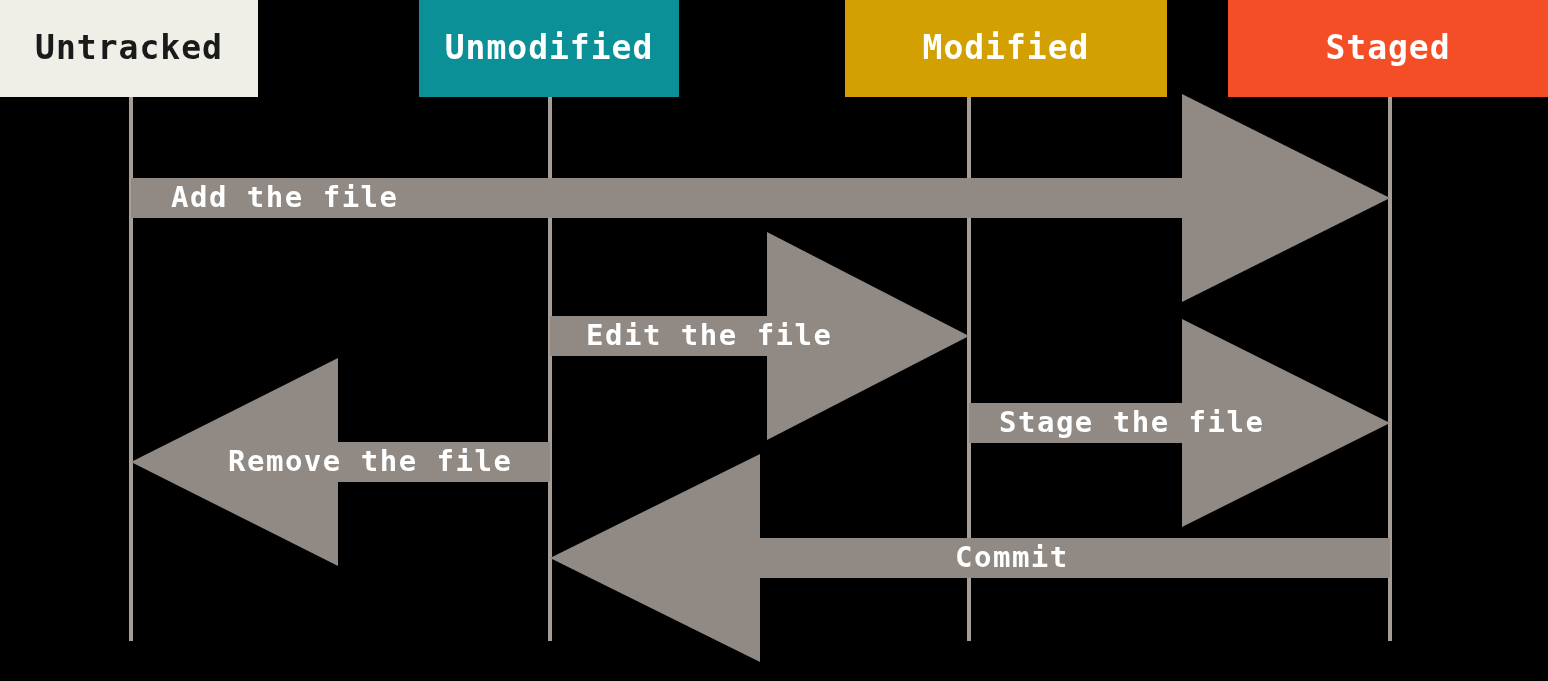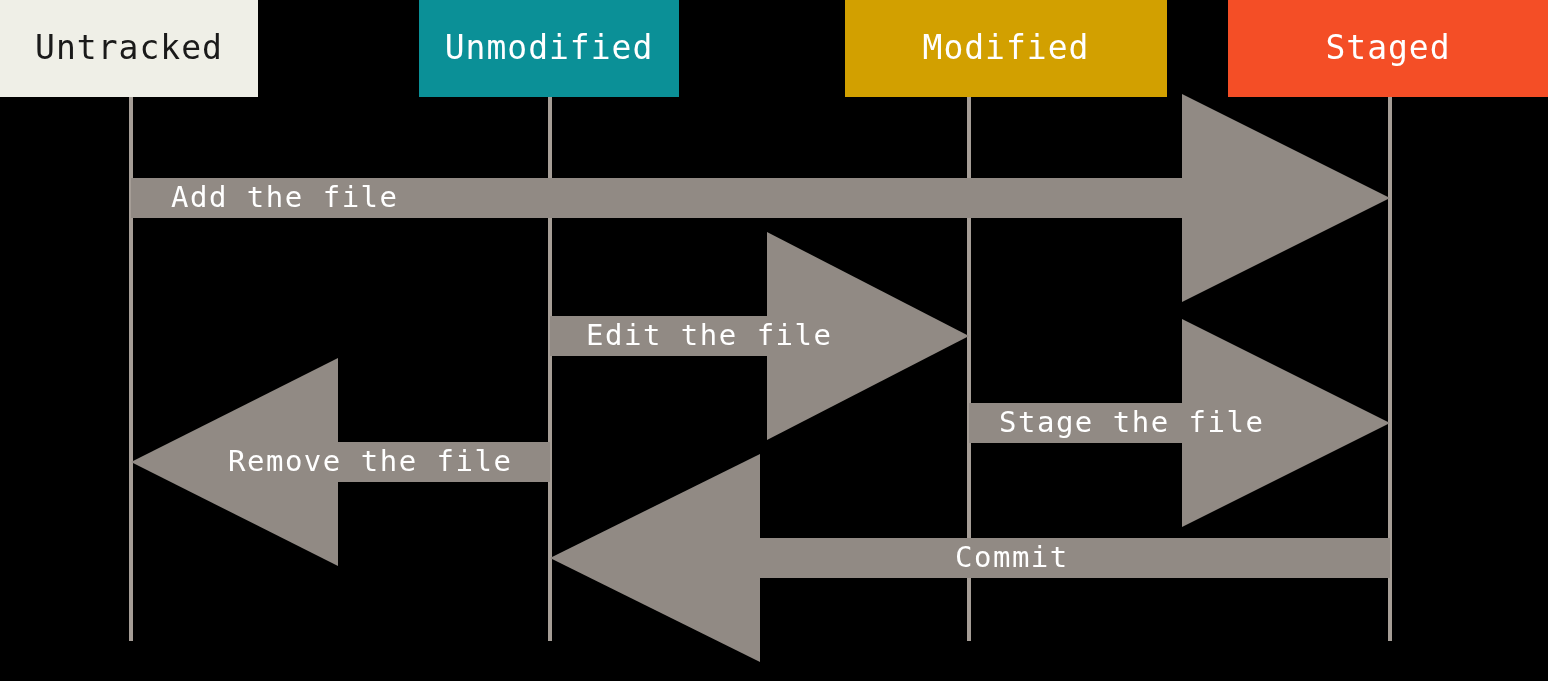--- a/index.html
+++ b/index.html
@@ -11,20 +11,21 @@
     width: 1548px;
     height: 681px;
     overflow: hidden;
     font-family: "DejaVu Sans Mono", "Liberation Mono", monospace;
   }
   #diagram-root {
     position: relative;
     width: 1548px;
     height: 681px;
     background: #000000;
+    font-weight: bold;
   }
   svg#git-lifecycle {
     display: block;
     width: 1548px;
     height: 681px;
   }
   .state-box-label {
     font-family: "DejaVu Sans Mono", "Liberation Mono", monospace;
     font-size: 33px;
     letter-spacing: 1px;

